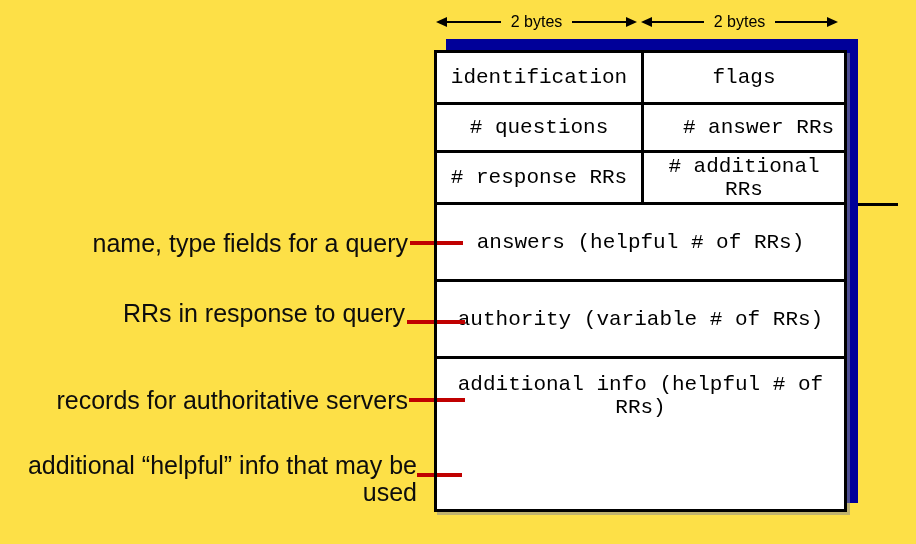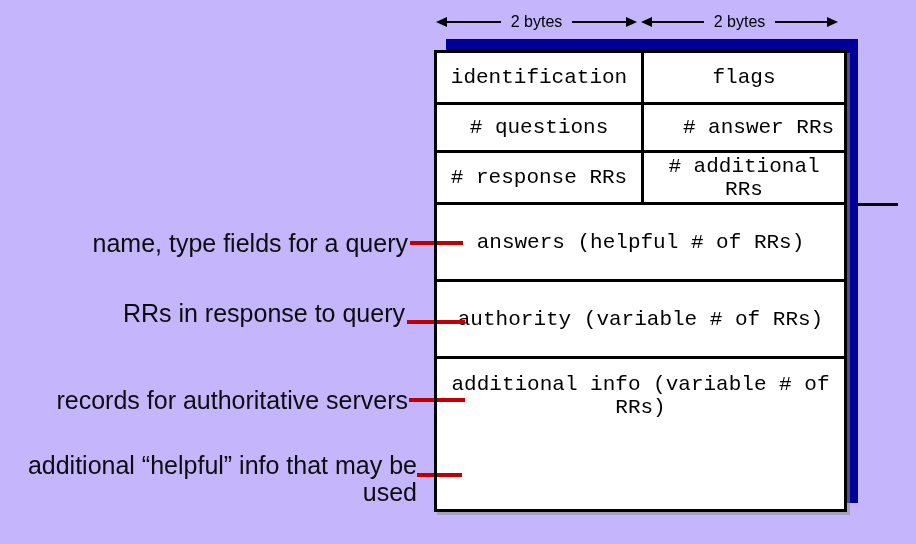--- a/index.html
+++ b/index.html
@@ -5,21 +5,21 @@
   html, body {
     margin: 0;
     padding: 0;
     background: #ffffff;
     font-family: "Liberation Sans", sans-serif;
   }
   #stage {
     position: relative;
     width: 916px;
     height: 544px;
-    background: #c4b5fd;
+    background: #fde047;
     overflow: hidden;
   }
 
   
   .byte-arrow {
     position: absolute;
     top: 11px;
     height: 22px;
     display: flex;
     align-items: center;
@@ -189,21 +189,21 @@
       <div class="tcell half-l"># response RRs</div>
       <div class="tcell half-r"># additional RRs</div>
     </div>
     <div class="trow" id="row-5">
       <div class="tcell full">answers (helpful # of RRs)</div>
     </div>
     <div class="trow" id="row-6">
       <div class="tcell full">authority (variable # of RRs)</div>
     </div>
     <div class="trow" id="row-7">
-      <div class="tcell full">additional info (variable # of RRs)</div>
+      <div class="tcell full">additional info (helpful # of RRs)</div>
     </div>
   </div>
 
   <div id="left-border-overlay"></div>
 
   <div class="red-line" id="red-1"></div>
   <div class="red-line" id="red-2"></div>
   <div class="red-line" id="red-3"></div>
   <div class="red-line" id="red-4"></div>
 

